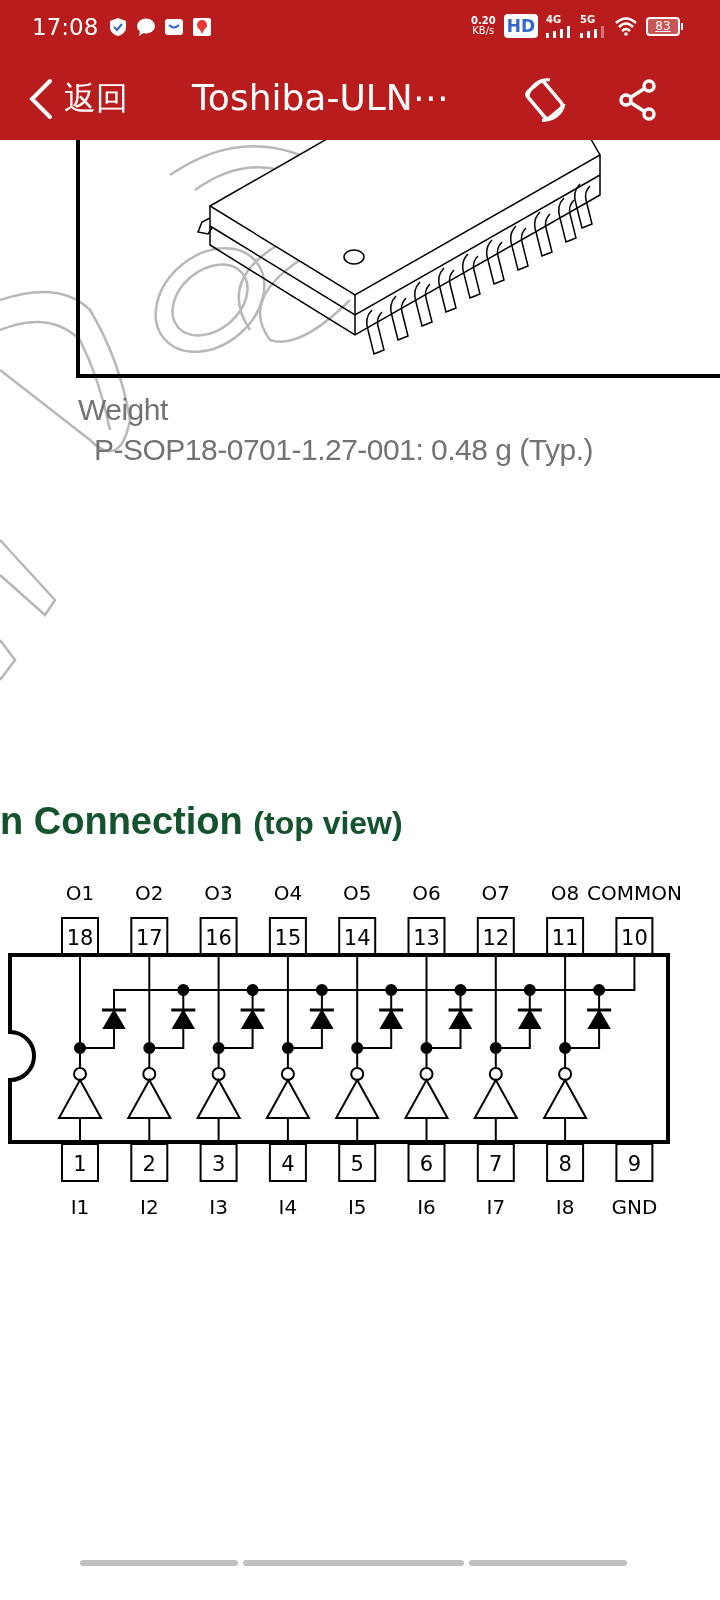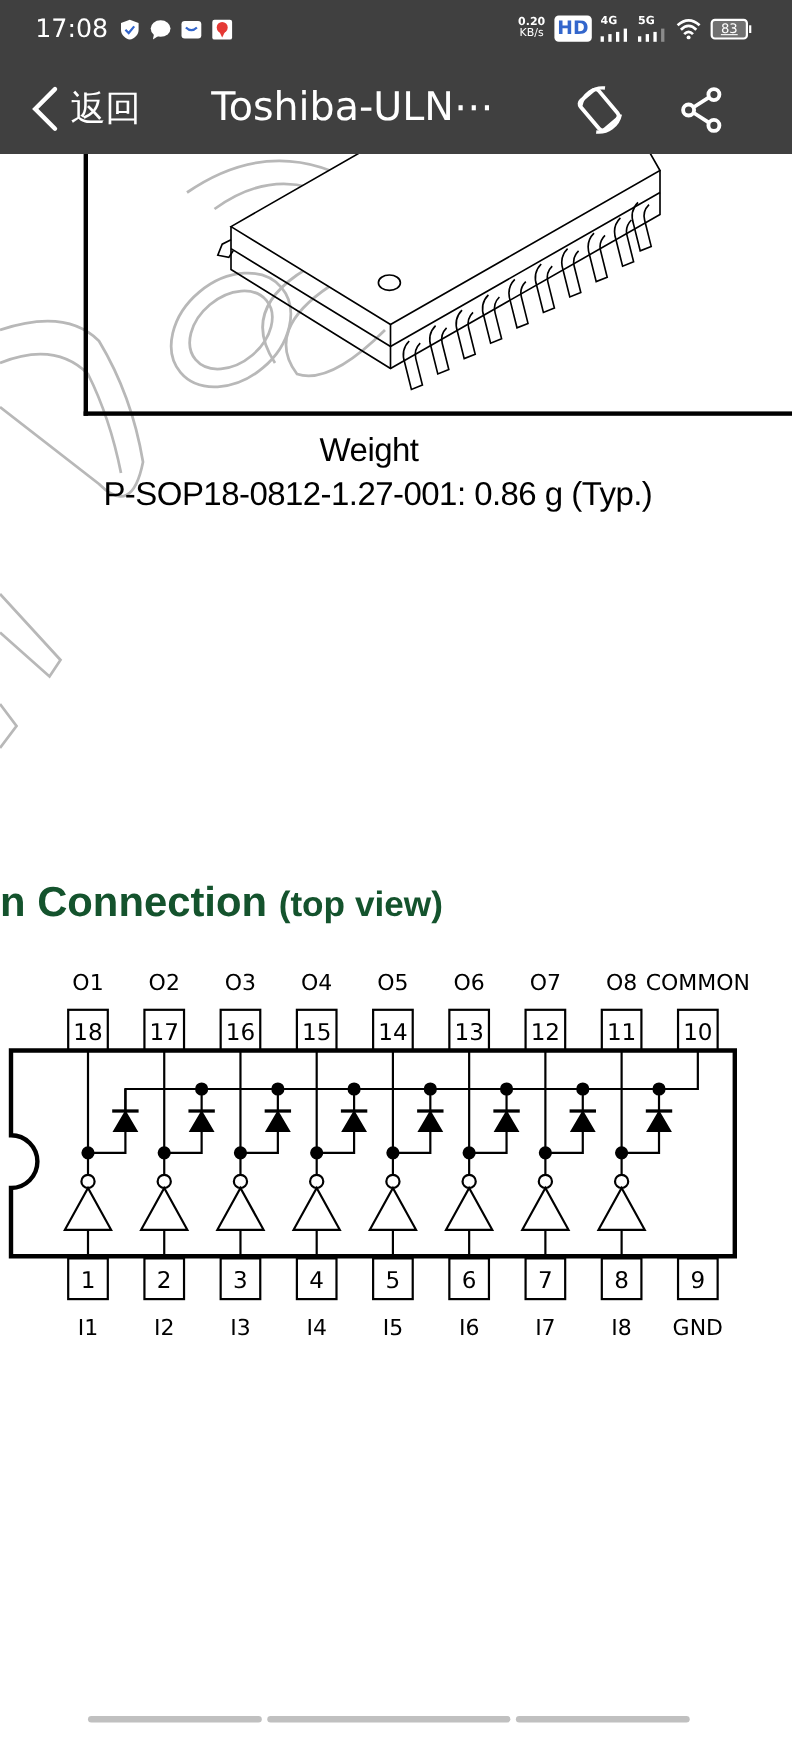--- a/index.html
+++ b/index.html
@@ -1,17 +1,17 @@
 <!DOCTYPE html>
 <html><head>
 <meta charset="utf-8">
 <style>
   html, body { margin:0; padding:0; }
   body { width:720px; height:1600px; background:#ffffff; position:relative; overflow:hidden; font-family:"Liberation Sans", sans-serif; }
-  .topbar { position:absolute; left:0; top:0; width:720px; height:140px; background:#404040; color:#fff; z-index:5; }
+  .topbar { position:absolute; left:0; top:0; width:720px; height:140px; background:#b91c1c; color:#fff; z-index:5; }
   .status { position:absolute; left:0; top:0; width:720px; height:56px; }
   .time { position:absolute; left:32px; top:14px; font-size:23px; font-family:"DejaVu Sans", sans-serif; }
   .sicons { position:absolute; left:108px; top:17px; display:flex; gap:8px; align-items:center; }
   .sic { width:20px; height:20px; display:inline-block; }
   .rstatus { position:absolute; right:40px; top:14px; display:flex; align-items:center; gap:8px; font-family:"DejaVu Sans", sans-serif; }
   .speed { font-size:10px; line-height:10px; text-align:center; font-weight:bold; }
   .hd { background:#fff; color:#3366CC; font-size:17px; font-weight:bold; border-radius:4px; padding:2px 3px; }
   .sig { display:flex; align-items:flex-end; gap:4px; position:relative; height:24px;text-align:center; }
   .sig .lbl { position:absolute; left:0; top:0; font-size:10px; font-weight:bold; }
   .sig .bar { width:3px; background:#fff; display:inline-block; }
@@ -19,21 +19,21 @@
   .battery:after { content:""; position:absolute; right:-5px; top:4px; width:2px; height:7px; background:#fff; }
   .nav { position:absolute; left:0; top:60px; width:720px; height:80px; }
   .back { position:absolute; left:26px; top:17px; display:flex; align-items:center; gap:8px; cursor:pointer; }
   .back-label { font-size:32px; font-family:"DejaVu Sans", sans-serif; }
   .title { position:absolute; left:192px; top:17px; font-size:36px; font-family:"DejaVu Sans", sans-serif; white-space:nowrap; }
   .rot-btn { position:absolute; left:520px; top:16px; cursor:pointer; }
   .share-btn { position:absolute; left:616px; top:18px; cursor:pointer; }
 
   .page { position:absolute; left:0; top:140px; width:720px; height:1460px; }
   .pkgbox { position:absolute; left:76px; top:-10px; width:660px; height:244px; border-left:4px solid #000; border-bottom:4px solid #000; }
-  .weight { position:absolute; left:78px; top:250px; font-size:30px; color:#000000; line-height:40px; letter-spacing:-0.5px;text-align:center; }
+  .weight { position:absolute; left:78px; top:250px; font-size:30px; color:#737373; line-height:40px; letter-spacing:-0.5px; }
   .weight .item { padding-left:16px; }
   .pc-title { position:absolute; left:0; top:660px; font-size:38px; font-weight:bold; white-space:nowrap; color:#14532d; }
   .pc-title .sub { font-size:32px; }
   .diagram { position:absolute; left:0; top:730px; }
   .scrollbar { position:absolute; top:1560px; height:6px; background:#c0c0c0; border-radius:3px; }
   svg text { font-family:"DejaVu Sans", sans-serif; }
 </style>
 </head>
 <body>
 
@@ -147,21 +147,21 @@
           <path d="M460 82 q-8 8 -4 20 l6 24 l10 -4 l-6 -24 q-2 -8 4 -14"></path>
           <path d="M484 68 q-8 8 -4 20 l6 24 l10 -4 l-6 -24 q-2 -8 4 -14"></path>
           <path d="M500 54 q-8 8 -4 20 l6 24 l10 -4 l-6 -24 q-2 -8 4 -14"></path>
         </g>
       </g>
     </svg>
   </div>
 
   <div class="weight">
     <div>Weight</div>
-    <div class="item">P-SOP18-0812-1.27-001: 0.86 g (Typ.)</div>
+    <div class="item">P-SOP18-0701-1.27-001: 0.48 g (Typ.)</div>
   </div>
 
   <div class="pc-title">
     <span>n Connection</span>
     <span class="sub">(top view)</span>
   </div>
 
   <svg class="diagram" width="720" height="360" viewBox="0 0 720 360" id="pinsvg">
     <g id="dg" stroke="#000" fill="none" stroke-width="2">
         <path d="M10 85 H668 V272 H10 V210 A24 24 0 0 0 10 162 Z" stroke-width="4"></path>

